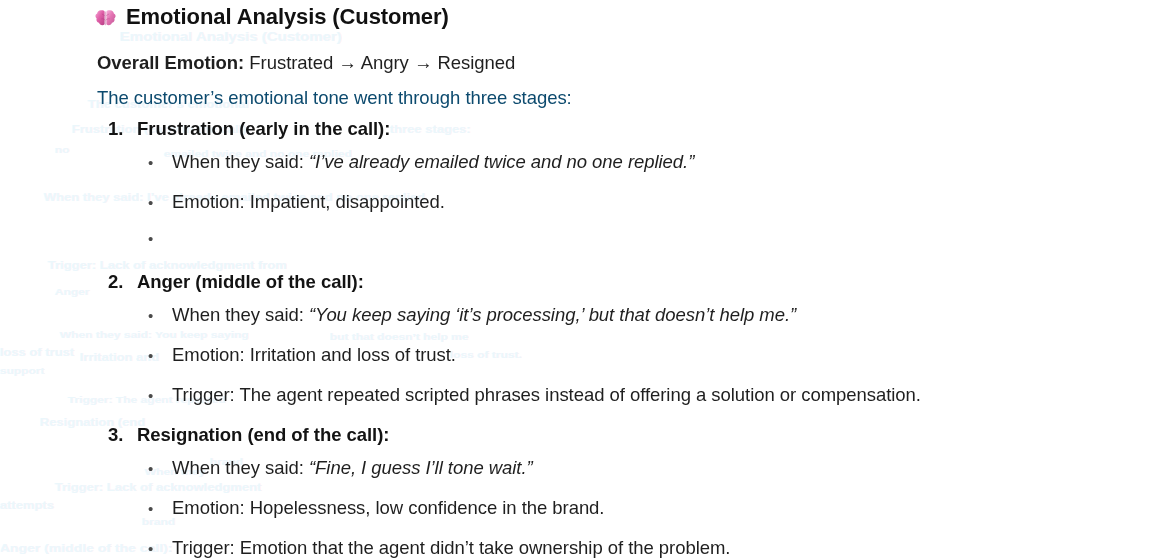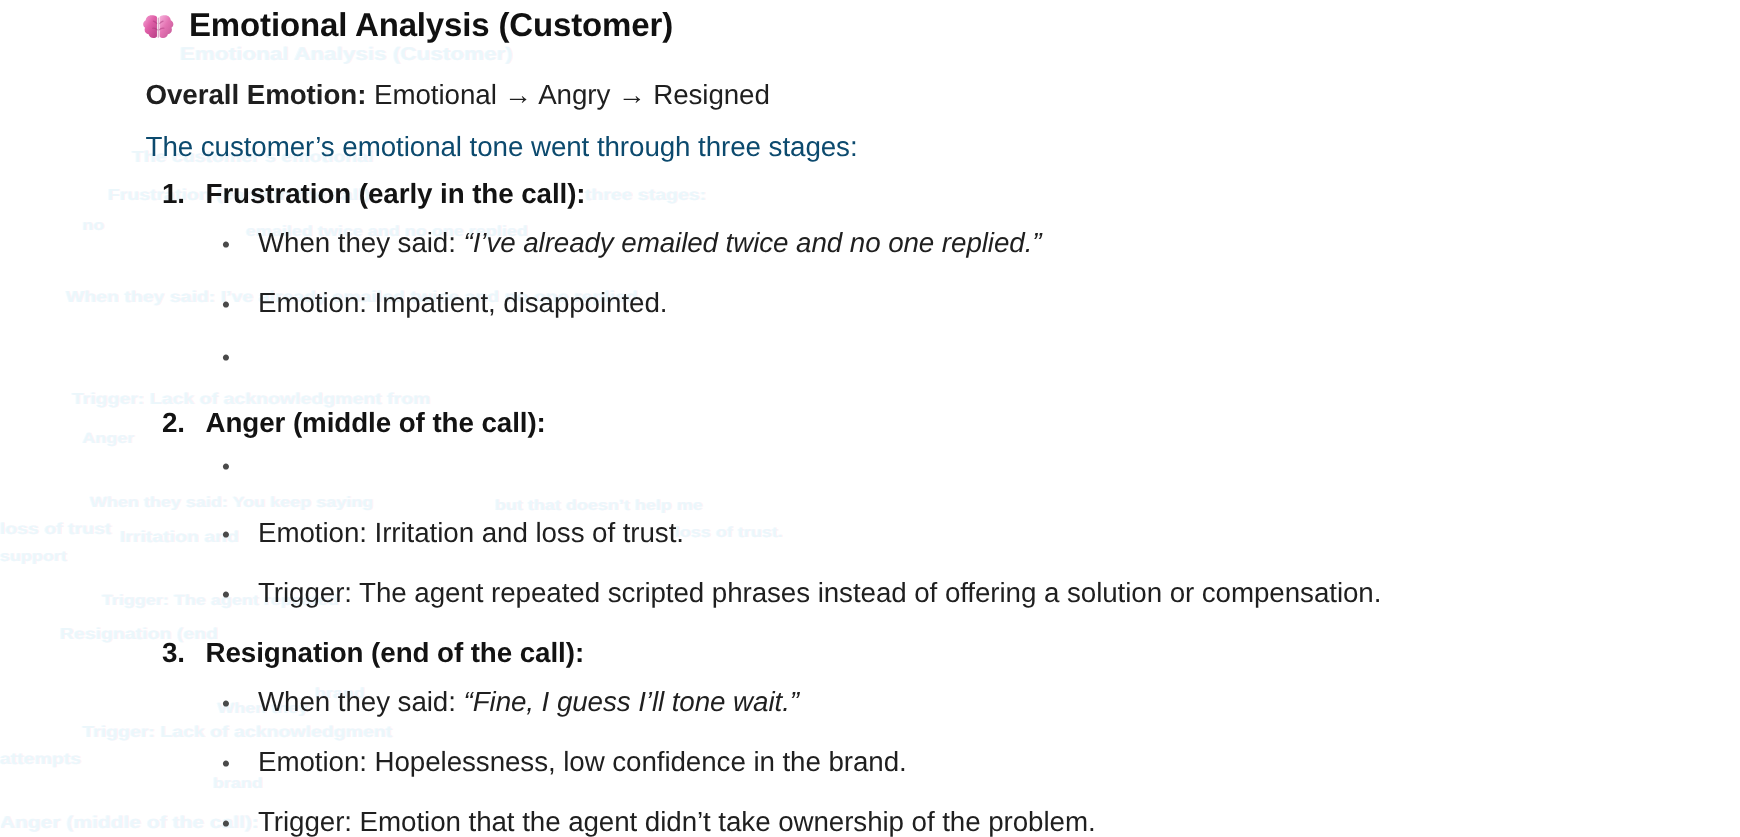--- a/index.html
+++ b/index.html
@@ -180,21 +180,21 @@
         <path d="M7.2 3.3c-2.1 0-3.8 1.5-3.9 3.4-1.1.5-1.8 1.6-1.8 2.8 0 1 .5 1.9 1.3 2.5-.2.4-.3.9-.3 1.4 0 1.6 1.2 2.9 2.8 3.1.3 1.5 1.7 2.6 3.3 2.6 1 0 1.9-.4 2.5-1.1V4.6c-.6-.8-1.6-1.3-2.7-1.3-.4 0-.8 0-1.2 0z" fill="url(#bg1)"></path>
         <path d="M16.8 3.3c2.1 0 3.8 1.5 3.9 3.4 1.1.5 1.8 1.6 1.8 2.8 0 1-.5 1.9-1.3 2.5.2.4.3.9.3 1.4 0 1.6-1.2 2.9-2.8 3.1-.3 1.5-1.7 2.6-3.3 2.6-1 0-1.9-.4-2.5-1.1V4.6c.6-.8 1.6-1.3 2.7-1.3.4 0 .8 0 1.2 0z" fill="url(#bg1)" opacity="0.88"></path>
         <path d="M12 5.2v13.4M8.6 7.4c1 .3 1.9.9 2.4 1.7M15.4 7.4c-1 .3-1.9.9-2.4 1.7M8 12.3c1.3-.2 2.6.3 3.4 1.2M16 12.3c-1.3-.2-2.6.3-3.4 1.2" fill="none" stroke="#a8357a" stroke-width="0.75" stroke-linecap="round" opacity="0.5"></path>
       </svg>
     </span>
     <span>Emotional Analysis (Customer)</span>
   </div>
 
   <div class="overall-line">
     <span class="lbl">Overall Emotion:</span>
-    <span class="val">Emotional → Angry → Resigned</span>
+    <span class="val">Frustrated → Angry → Resigned</span>
   </div>
 
   <div class="intro-line">The customer’s emotional tone went through three stages:</div>
 
   <div class="stages" id="stages-container">
       <div class="stage">
         <div class="stage-head">
           <span class="stage-num">1.</span>
           <span class="stage-title">Frustration (early in the call):</span>
         </div>
@@ -213,20 +213,21 @@
         </ul>
       </div>
       <div class="stage">
         <div class="stage-head">
           <span class="stage-num">2.</span>
           <span class="stage-title">Anger (middle of the call):</span>
         </div>
         <ul class="bullets">
           <li class="bullet">
             <span class="bullet-dot">•</span>
+            <span class="bullet-text">When they said: <span class="quote">“You keep saying ‘it’s processing,’ but that doesn’t help me.”</span></span>
           </li>
           <li class="bullet">
             <span class="bullet-dot">•</span>
             <span class="bullet-text">Emotion: Irritation and loss of trust.</span>
           </li>
           <li class="bullet">
             <span class="bullet-dot">•</span>
             <span class="bullet-text">Trigger: The agent repeated scripted phrases instead of offering a solution or compensation.</span>
           </li>
         </ul>

